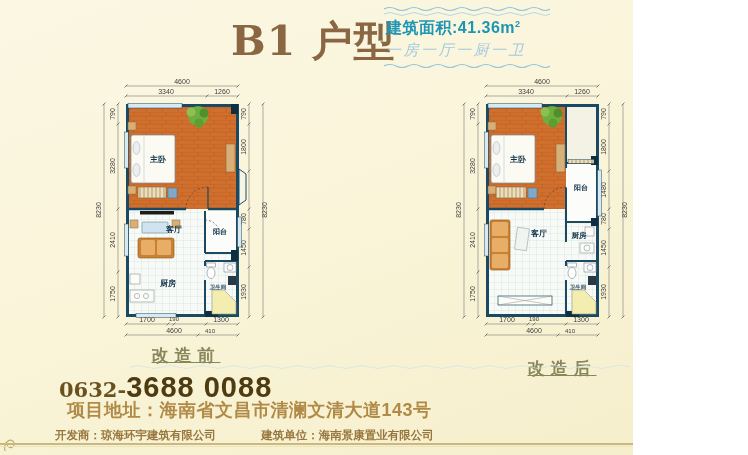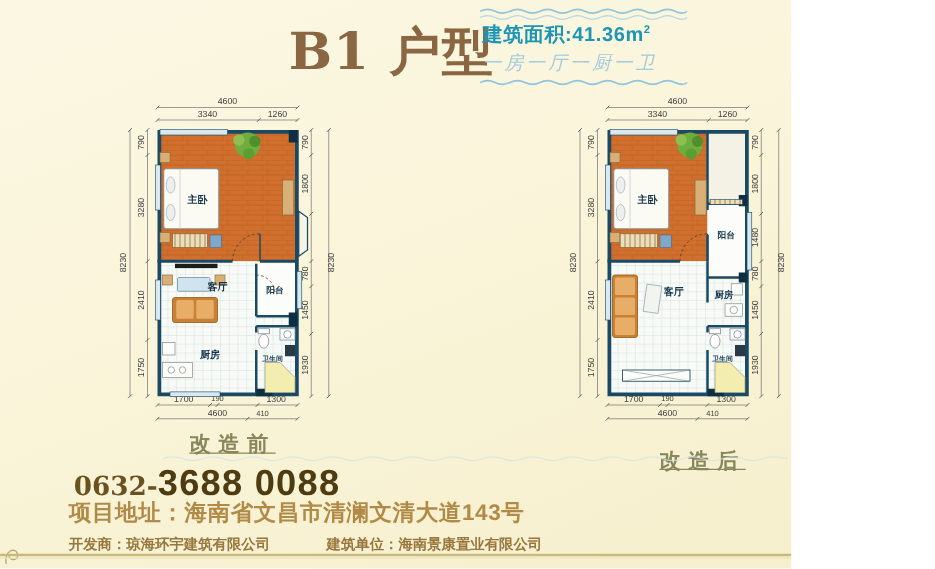--- a/index.html
+++ b/index.html
@@ -36,21 +36,21 @@
   .dim-text{font-family:"Liberation Sans",sans-serif;font-size:7px;fill:#3d3d3d;}
   .dim-text-sm{font-family:"Liberation Sans",sans-serif;font-size:6px;fill:#3d3d3d;}
   .room-label{font-family:"Liberation Sans",sans-serif;font-size:8px;font-weight:700;fill:#13344a;}
   .room-label-sm{font-family:"Liberation Sans",sans-serif;font-size:5.5px;font-weight:700;fill:#24455c;}
   .footer-line1{position:absolute;left:55px;top:371px;display:flex;align-items:baseline;white-space:nowrap;}
   .invite-label{font-size:19px;font-weight:700;color:#aa8748;}
   .phone-prefix{font-family:"DejaVu Serif",serif;font-size:21px;font-weight:700;color:#6a5120;margin-left:4px;}
   .phone-big{font-family:Liberation Sans, sans-serif;font-size:29px;font-weight:700;color:#4e3b10;letter-spacing:1px;}
   .phone-gap{display:inline-block;width:26px;}
   .footer-address{
-    position:absolute;left:55px;top:398px;font-size:18px;font-weight:700;
+    position:absolute;left:67px;top:398px;font-size:18px;font-weight:700;
     color:#b08a46;letter-spacing:.5px;white-space:nowrap;
   }
   .footer-line3{position:absolute;left:55px;top:428px;font-size:11.5px;font-weight:700;color:#97773d;white-space:nowrap;}
   .builder-span{margin-left:42px;}
   .bottom-line{position:absolute;left:0;right:0;top:443px;height:1.5px;background:#c9b97f;}
   .bottom-line2{position:absolute;left:0;right:0;top:446px;height:1px;background:#ece3ba;}
   .swirl{position:absolute;left:1px;top:433px;}
   .mid-wave{position:absolute;left:130px;top:363px;opacity:.75;}
 </style>
 </head>

